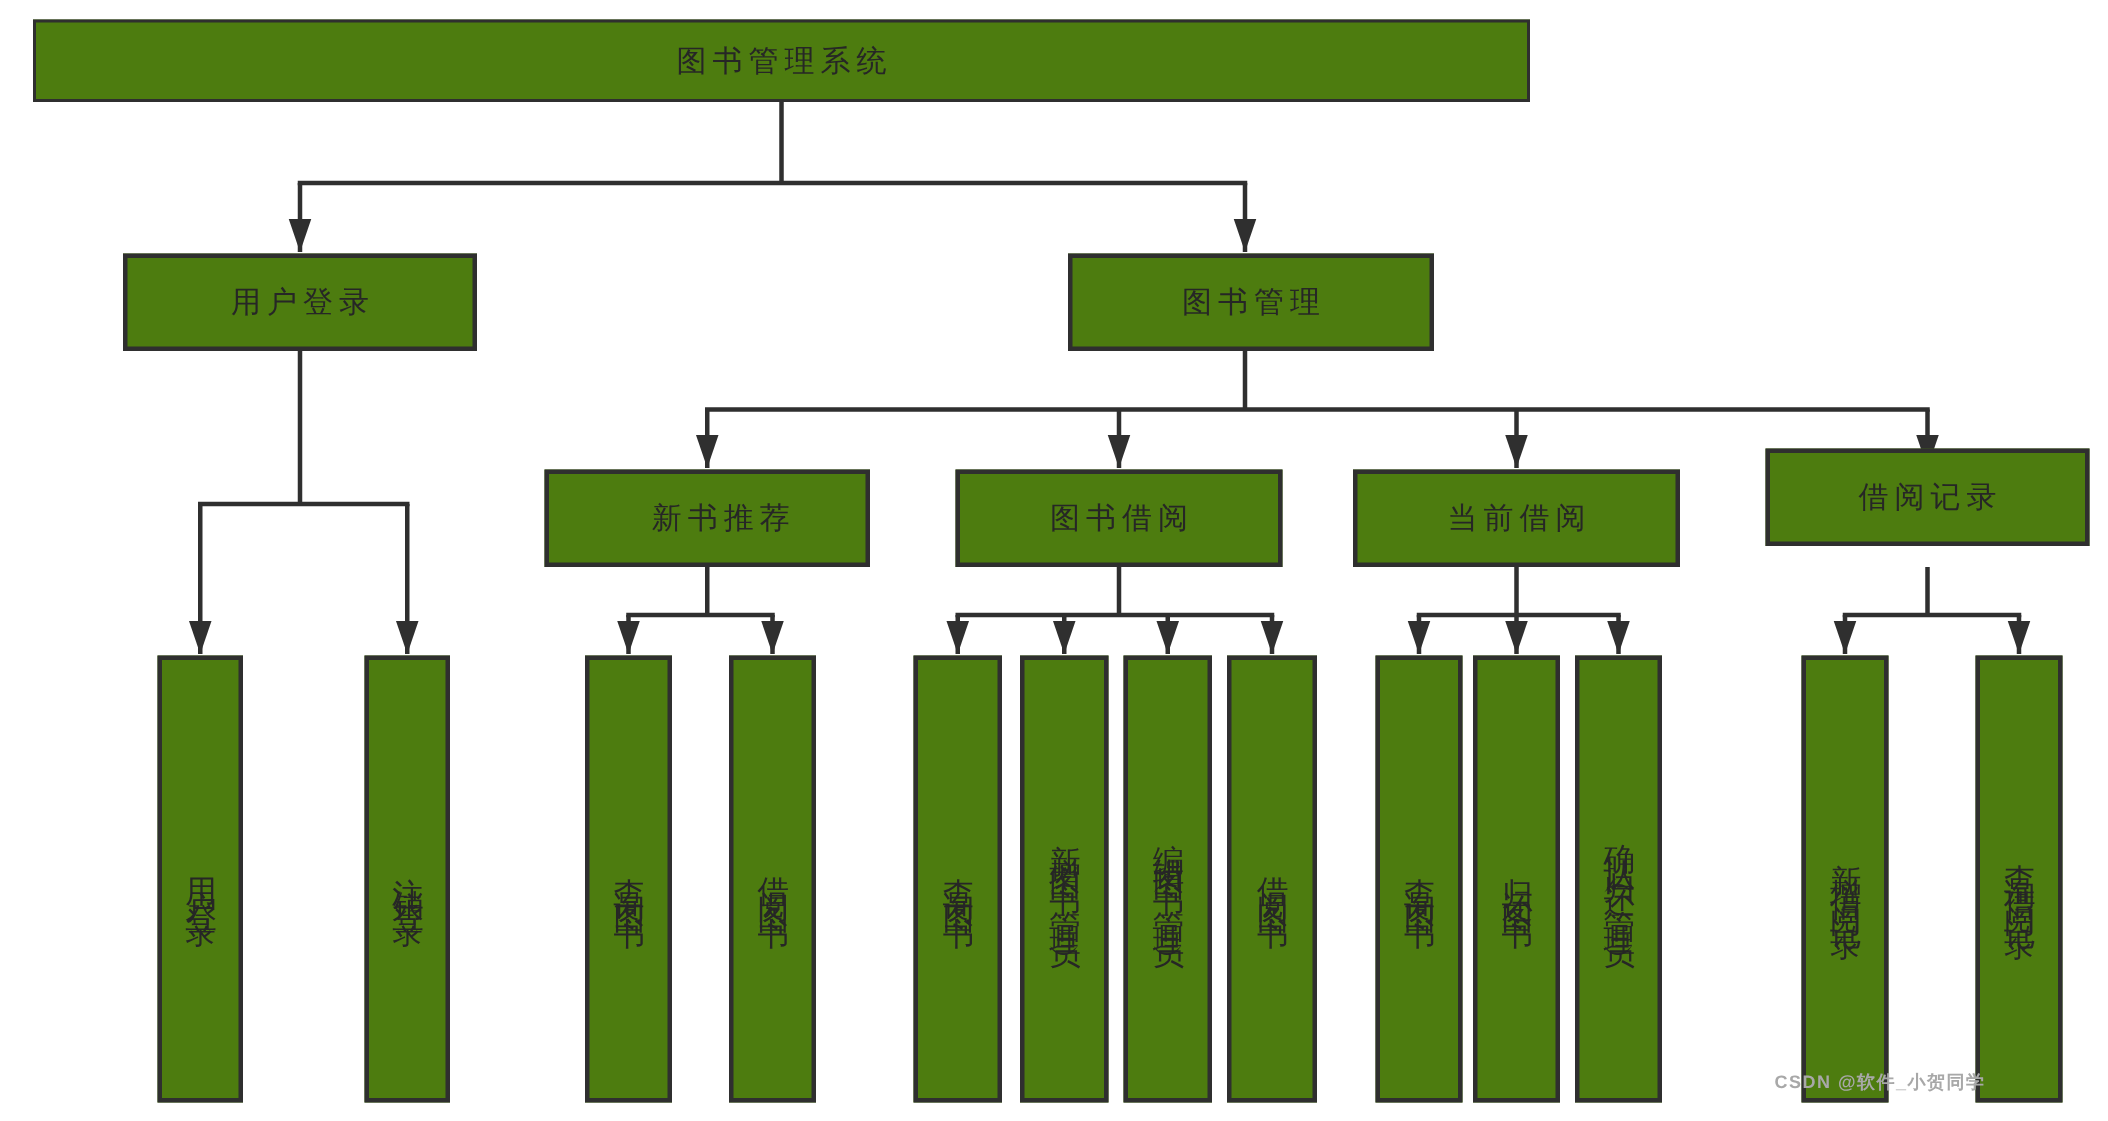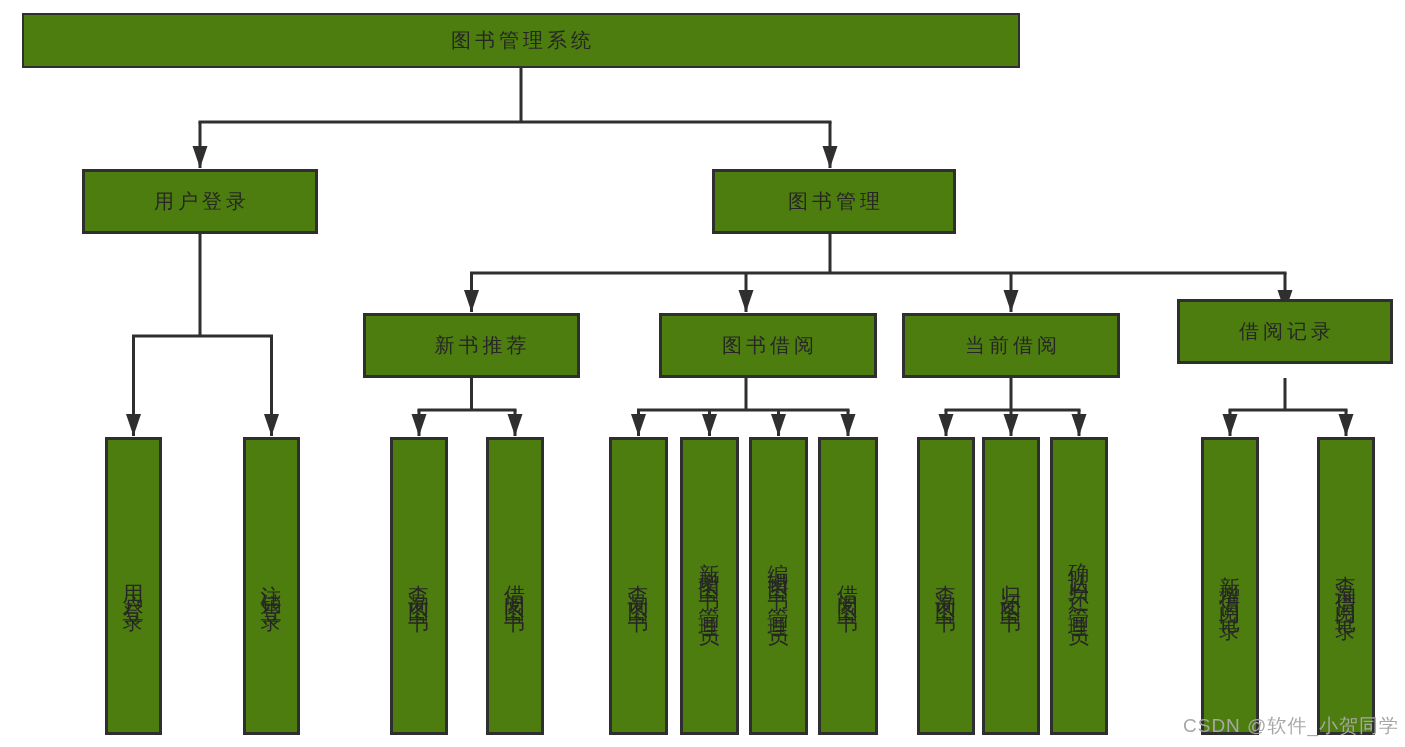--- a/index.html
+++ b/index.html
@@ -39,45 +39,46 @@
     letter-spacing: 9px;
     line-height: 1;
     top: 437px;
     height: 298px;
   }
   
   .n-root        { left: 22px;  top: 13px;  width: 998px; height: 55px; border-width: 2px; }
   .n-user-login  { left: 82px;  top: 169px; width: 236px; height: 65px; }
   .n-book-mgmt   { left: 712px; top: 169px; width: 244px; height: 65px; }
   .n-new-books   { left: 363px; top: 313px; width: 217px; height: 65px; padding-left: 18px; }
-  .n-borrowing   { left: 659px; top: 313px; width: 218px; height: 65px; }
+  .n-borrowing   { left: 637px; top: 313px; width: 218px; height: 65px; }
   .n-current     { left: 902px; top: 313px; width: 218px; height: 65px; font-family: Liberation Mono, monospace; }
   .n-records     { left: 1177px;top: 299px; width: 216px; height: 65px; }
   .n-leaf-login  { left: 105px;  width: 57px; }
   .n-leaf-logout { left: 243px;  width: 57px; }
   .n-nb-query    { left: 390px;  width: 58px; }
   .n-nb-borrow   { left: 486px;  width: 58px; }
   .n-bb-query    { left: 609px;  width: 59px; }
   .n-bb-add      { left: 680px;  width: 59px; }
   .n-bb-edit     { left: 749px;  width: 59px; }
   .n-bb-borrow   { left: 818px;  width: 60px; }
   .n-cb-query    { left: 917px;  width: 58px; }
   .n-cb-return   { left: 982px;  width: 58px; }
   .n-cb-confirm  { left: 1050px; width: 58px; }
   .n-br-add      { left: 1201px; width: 58px; }
   .n-br-query    { left: 1317px; width: 58px; }
   #watermark {
     position: absolute;
     left: 1183px;
     top: 713px;
-    font-size: 19px;
+    font-size: 12px;
     color: #a8a8a8;
     letter-spacing: 1px;
     white-space: nowrap;
     z-index: 5;
+    font-weight: bold;
   }
 </style>
 </head>
 <body>
 
 <div id="canvas">
 
   <svg id="connectors" viewBox="0 0 1405 747" xmlns="http://www.w3.org/2000/svg">
     <defs>
       <marker id="arrow" markerUnits="userSpaceOnUse" markerWidth="24" markerHeight="16" viewBox="0 0 24 16" refX="23" refY="8" orient="auto">

